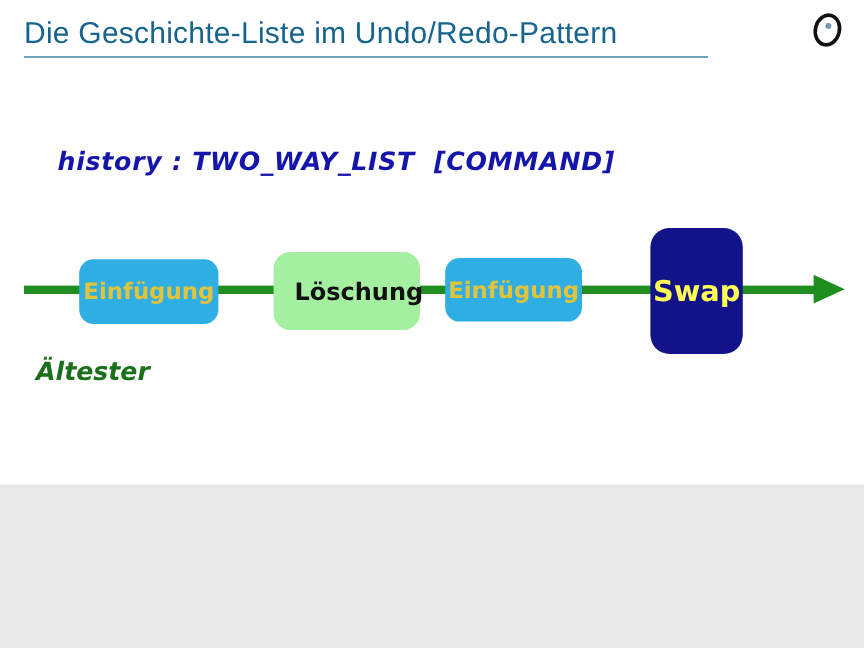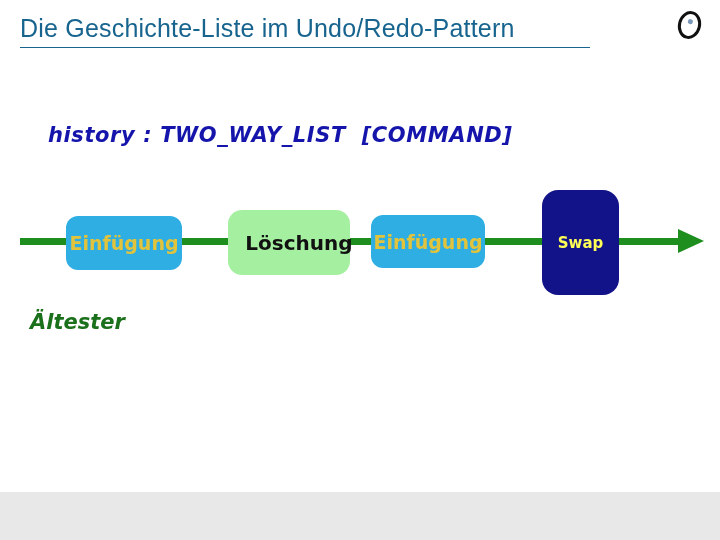--- a/index.html
+++ b/index.html
@@ -1,17 +1,17 @@
 <!DOCTYPE html>
 <html style="--title-blue: #17648F; --declaration-navy: #1515AC; --arrow-green: #1E8E1E; --label-green: #1B701B; --node-insertion-bg: #2FAEE3; --node-insertion-text: #E2C33C; --node-deletion-bg: #A5F0A0; --node-deletion-text: #111111; --node-swap-bg: #131389; --node-swap-text: #FFFF55; --page-gray: #3C3C3C; --logo-outline: #111111; --logo-dot: #7B98B8;"><head>
 <meta charset="utf-8">
 <style>
   html,body { margin:0; padding:0; background:#e8e8e8; }
   .slide {
-    position:relative; width:720px; height:492px; margin:0 auto;
+    position:relative; width:720px; height:404px; margin:0 auto;
     background:#ffffff; overflow:hidden;
     font-family:"Liberation Sans", sans-serif;
   }
   
   .title {
     position:absolute; left:20px; top:14px;
     font-size:25px; letter-spacing:0.2px;
     color:var(--title-blue);
   }
   .title-rule {
@@ -59,30 +59,30 @@
   .node.n1 { left:66px;  top:216px; width:116px; height:54px; }
   .node.n3 { left:371px; top:215px; width:114px; height:53px; }
   .node.deletion {
     left:228px; top:210px; width:102px; height:65px;
     background:var(--node-deletion-bg); color:var(--node-deletion-text);
     border-radius:14px; font-size:20px;padding-left:20px;
   }
   .node.swap {
     left:542px; top:190px; width:77px; height:105px;
     background:var(--node-swap-bg); color:var(--node-swap-text);
-    border-radius:16px; font-size:15px;
+    border-radius:16px; font-size:24px;
   }
   
   .end-label {
     position:absolute;
     font-family:"DejaVu Sans", sans-serif;
     font-style:italic; font-weight:600; font-size:21px;
     color:var(--label-green);
   }
-  .end-label.oldest { left:30px;  top:298px;margin-top:12px; }
+  .end-label.oldest { left:30px;  top:298px; }
   .end-label.newest { left:579px; top:301px; }
   
   .page-number {
     position:absolute; left:688px; top:510px;
     font-size:15px; color:var(--page-gray);
   }
 </style>
 </head>
 <body>
 

